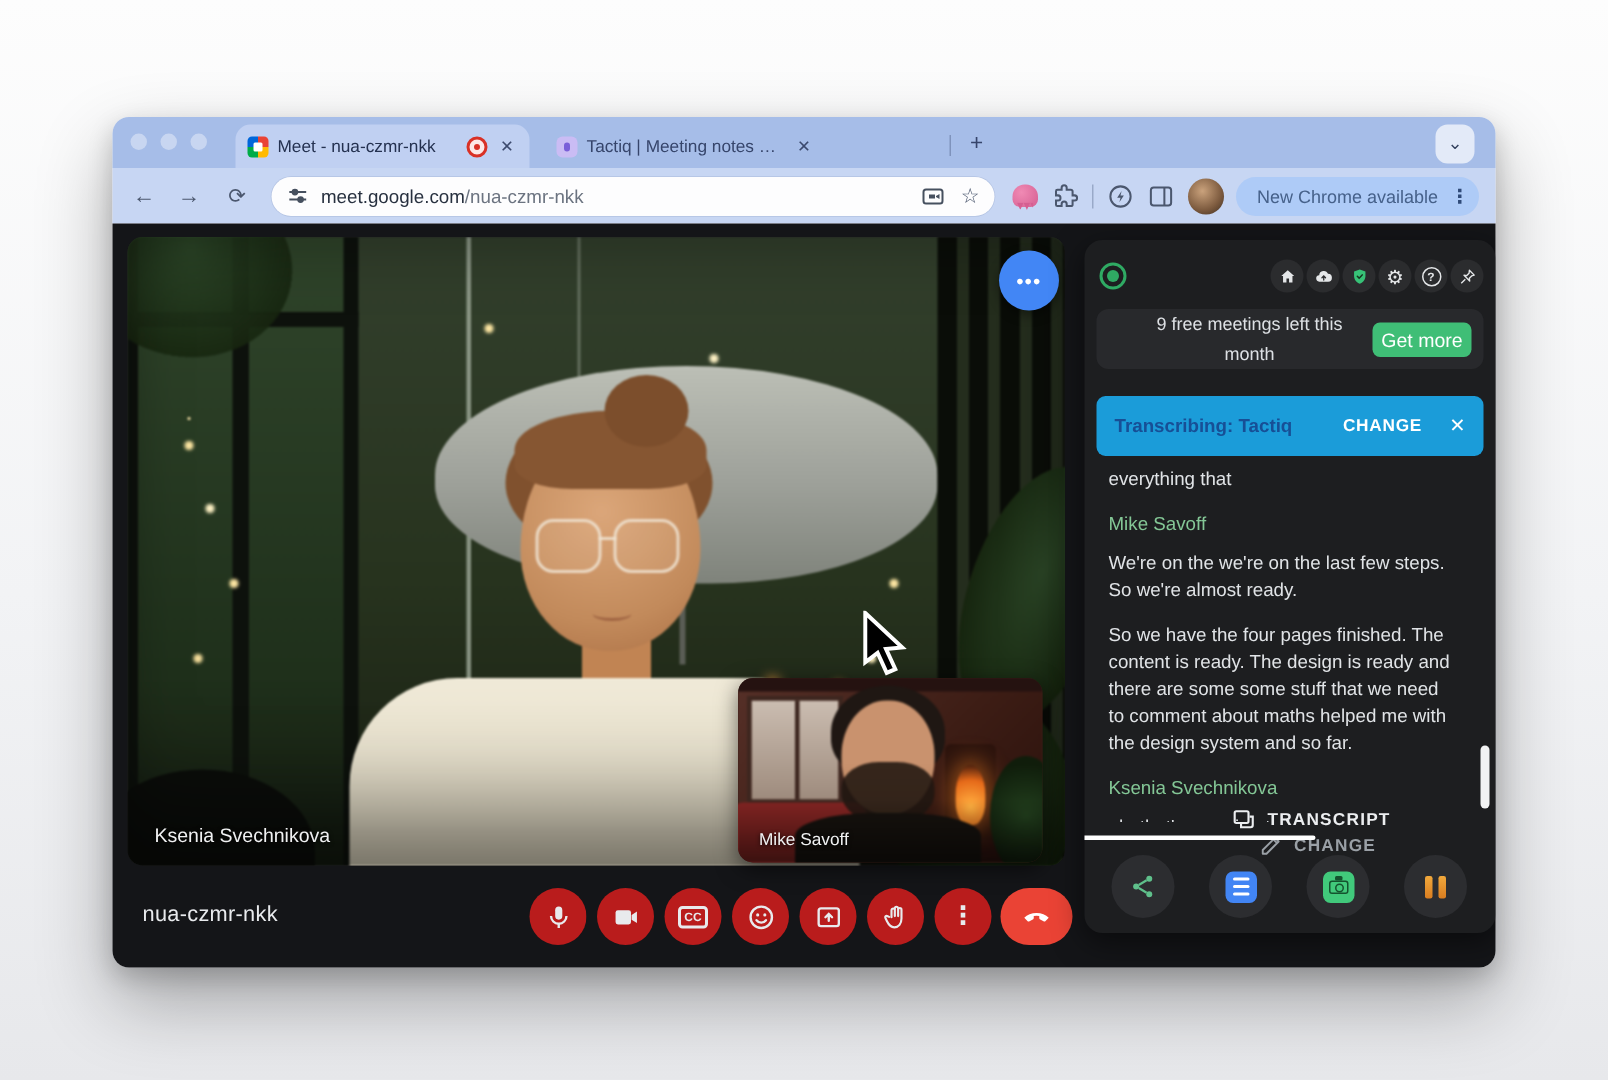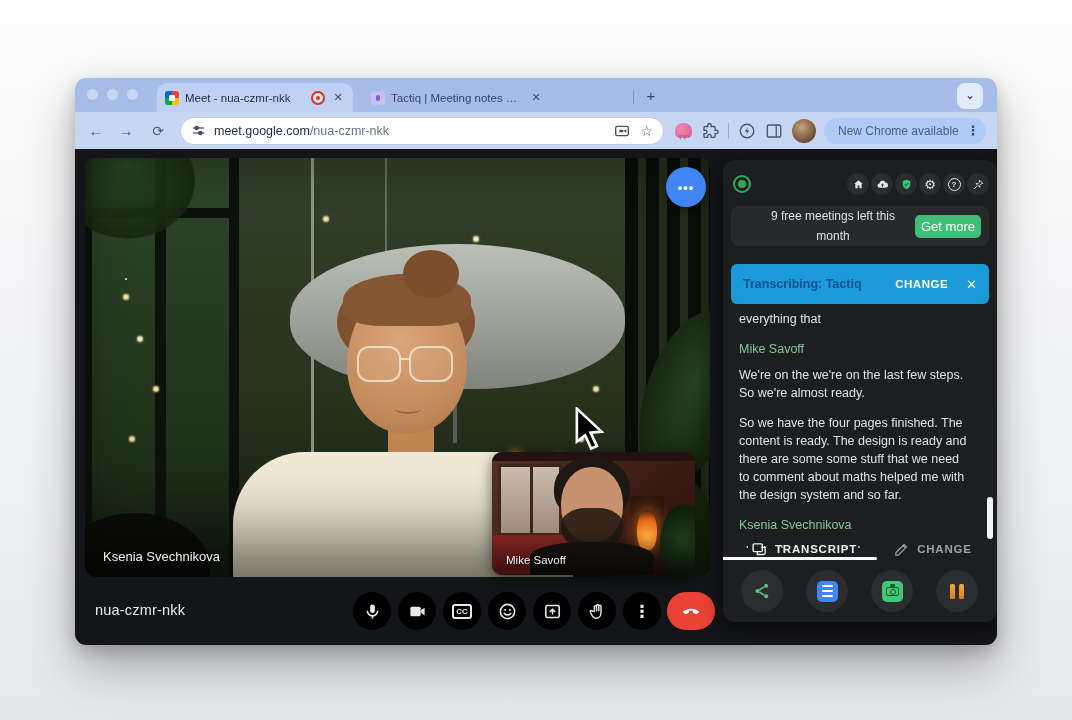--- a/index.html
+++ b/index.html
@@ -125,21 +125,21 @@
   .pp-beard { left:69px; top:56px; width:62px; height:42px; border-radius:40% 40% 50% 50%; background:rgba(32,23,17,.88); }
   .pp-shirt { left:38px; top:90px; width:124px; height:36px; border-radius:42% 42% 0 0; background:#16120e; }
   .pp-grad { left:0; bottom:0; width:100%; height:42px; background:linear-gradient(0deg,rgba(0,0,0,.55),transparent); }
   .pip-label { font-size:11.5px; color:#f0f1f2; text-shadow:0 1px 3px rgba(0,0,0,.9); left:14px; bottom:9px; }
 
   
   .cursor { left:498px; top:258px; width:34px; height:46px; pointer-events:none; z-index:60; }
 
   
   .meet-code { left:20px; top:453px; font-size:14.5px; color:#e8eaed; letter-spacing:.2px; }
-  .ctl { width:38px; height:38px; border-radius:50%; background:#000000; top:443px; display:flex; align-items:center; justify-content:center; color:#e8eaed; }
+  .ctl { width:38px; height:38px; border-radius:50%; background:#b91c1c; top:443px; display:flex; align-items:center; justify-content:center; color:#e8eaed; }
   .ctl svg { width:19px; height:19px; }
   .cc-box { width:20px; height:15px; border:2px solid #e8eaed; border-radius:3px; font-size:8px; font-weight:bold;
     display:flex; align-items:center; justify-content:center; color:#e8eaed; }
   .more-dots { font-size:17px; color:#e8eaed; font-weight:bold; }
   .endcall { left:592px; top:443px; width:48px; height:38px; border-radius:19px; background:#ea4335;
     display:flex; align-items:center; justify-content:center; }
   .endcall svg { width:22px; height:22px; }
 
   
   .sidebar { left:648px; top:11px; width:274px; height:462px; background:#1d1e20; border-radius:12px;
@@ -158,21 +158,21 @@
     font-size:13px; display:flex; align-items:center; justify-content:center; }
   .banner { left:8px; top:104px; width:258px; height:40px; background:#1b9cd9; border-radius:6px;
     display:flex; align-items:center; padding:0 12px; gap:8px; }
   .banner .t-label { font-size:12.5px; font-weight:bold; color:#174f96; flex:1; }
   .banner .t-change { font-size:11.5px; font-weight:bold; color:#ffffff; letter-spacing:.5px; }
   .banner .t-close { font-size:13px; color:#ffffff; margin-left:10px; }
   .transcript { left:16px; top:150px; width:232px; height:238px; overflow:hidden; font-size:12.5px; line-height:18px; color:#e0e3e6; }
   .speaker { color:#84c796; margin:9px 0 8px; }
   .para { margin-bottom:12px; }
   .sb-scroll { right:4px; top:337px; width:6px; height:42px; background:#f2f3f4; border-radius:3px; }
-  .sb-tabs { left:0; top:378px; width:100%; height:22px; display:flex; align-items:center; }
+  .sb-tabs { left:0; top:378px; width:100%; height:22px; display:flex; align-items:center;flex-direction:column; }
   .sbtab { display:flex; align-items:center; gap:7px; font-size:11.5px; font-weight:bold; letter-spacing:.8px; }
   .sbtab.active { color:#eceef0; margin-left:28px; }
   .sbtab.idle { color:#9aa0a6; margin-left:36px; }
   .sbtab svg { width:17px; height:17px; }
   .tab-underline { left:0; top:397px; width:154px; height:2.5px; background:#ffffff; border-radius:0 2px 2px 0; }
   .action-row { left:0; top:406px; width:100%; height:48px; }
   .act { width:42px; height:42px; border-radius:50%; background:#2c2d30; top:4px; display:flex; align-items:center; justify-content:center; }
   .act svg { width:20px; height:20px; }
   .doc-sq { width:21px; height:21px; border-radius:5px; background:#4285f4; display:flex; flex-direction:column; gap:3px;
     align-items:center; justify-content:center; }

